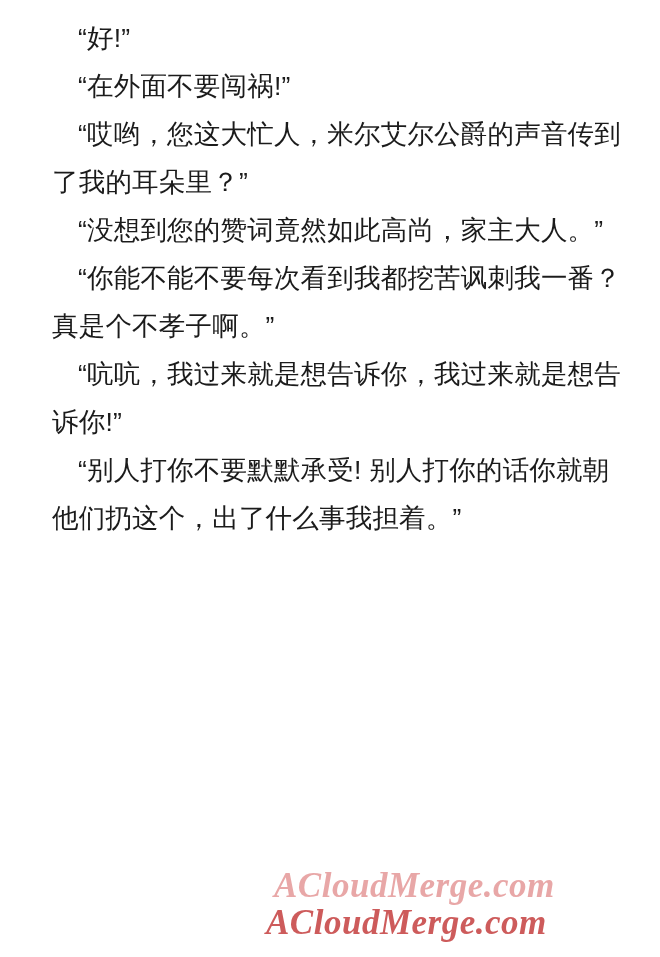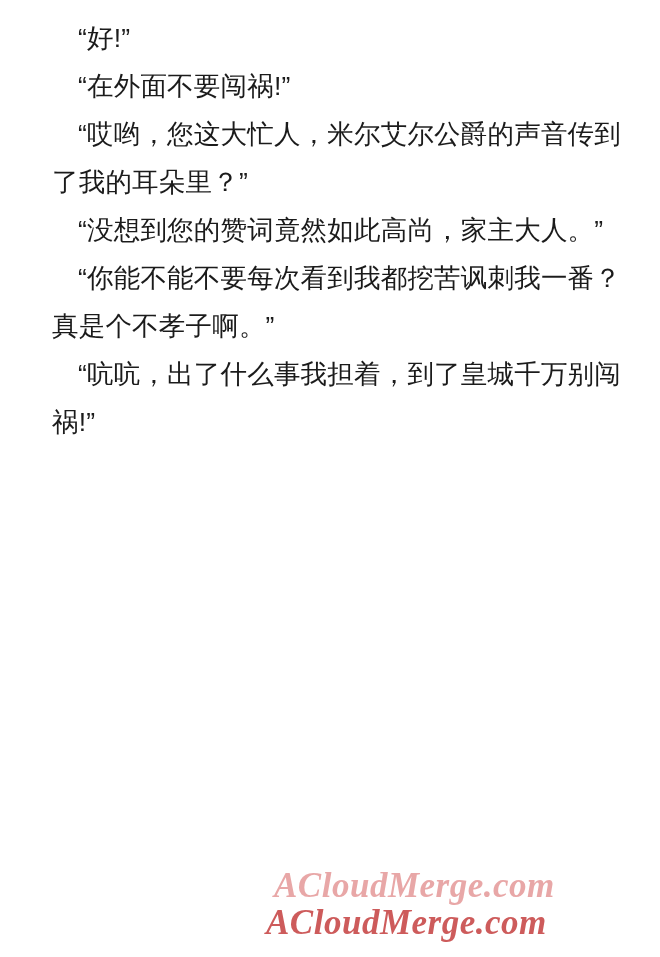--- a/index.html
+++ b/index.html
@@ -69,18 +69,19 @@
 </head>
 <body>
 
 <div class="page">
   <div class="content">
     <p class="para indent">“好!”</p>
     <p class="para indent">“在外面不要闯祸!”</p>
     <p class="para indent">“哎哟，您这大忙人，米尔艾尔公爵的声音传到了我的耳朵里？”</p>
     <p class="para indent">“没想到您的赞词竟然如此高尚，家主大人。”</p>
     <p class="para indent">“你能不能不要每次看到我都挖苦讽刺我一番？真是个不孝子啊。”</p>
-    <p class="para indent">“吭吭，出了什么事我担着，到了皇城千万别闯祸!”</p>
+    <p class="para indent">“吭吭，我过来就是想告诉你，我过来就是想告诉你!”</p>
+    <p class="para indent">“别人打你不要默默承受! 别人打你的话你就朝他们扔这个，出了什么事我担着。”</p>
   </div>
 
   <div class="watermark wm-top">ACloudMerge.com</div>
   <div class="watermark wm-bottom">ACloudMerge.com</div>
 </div>
 
 </body></html>

